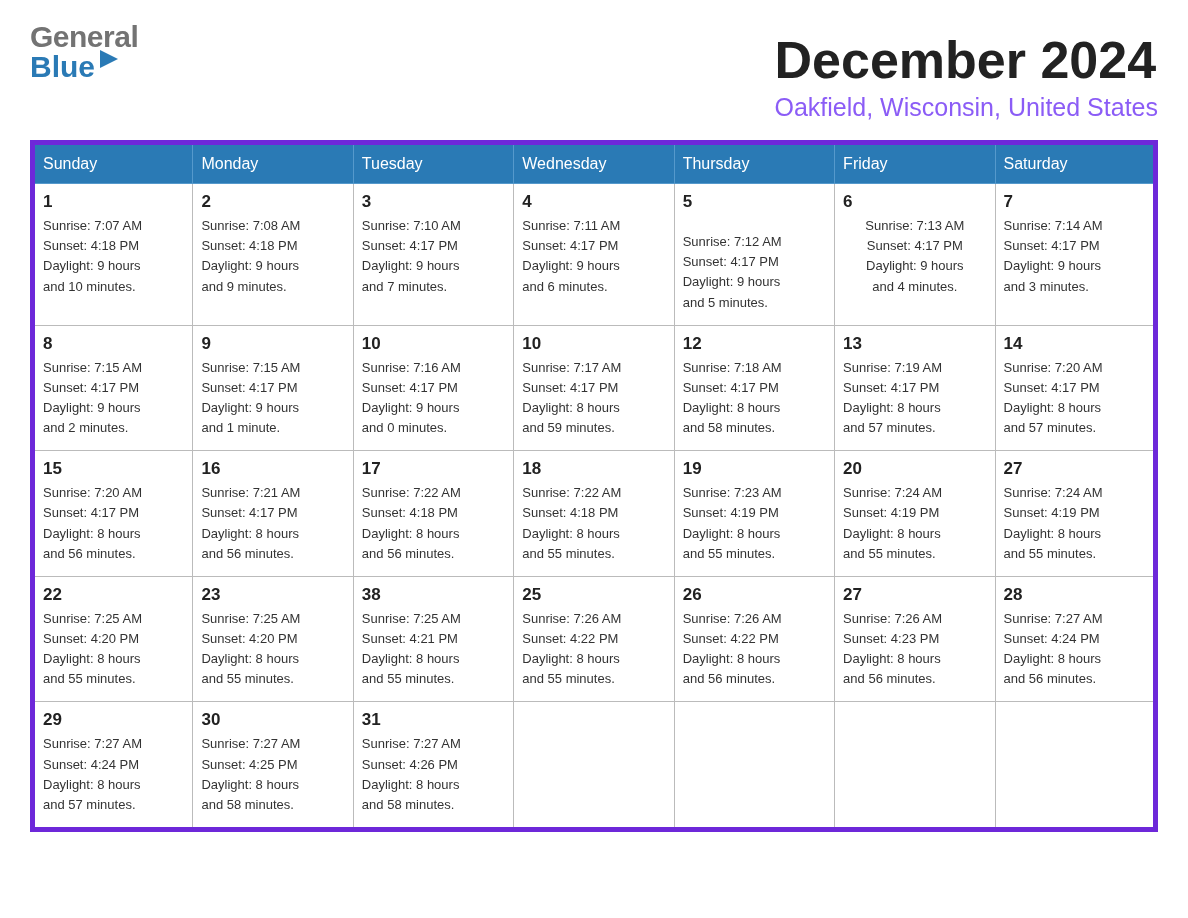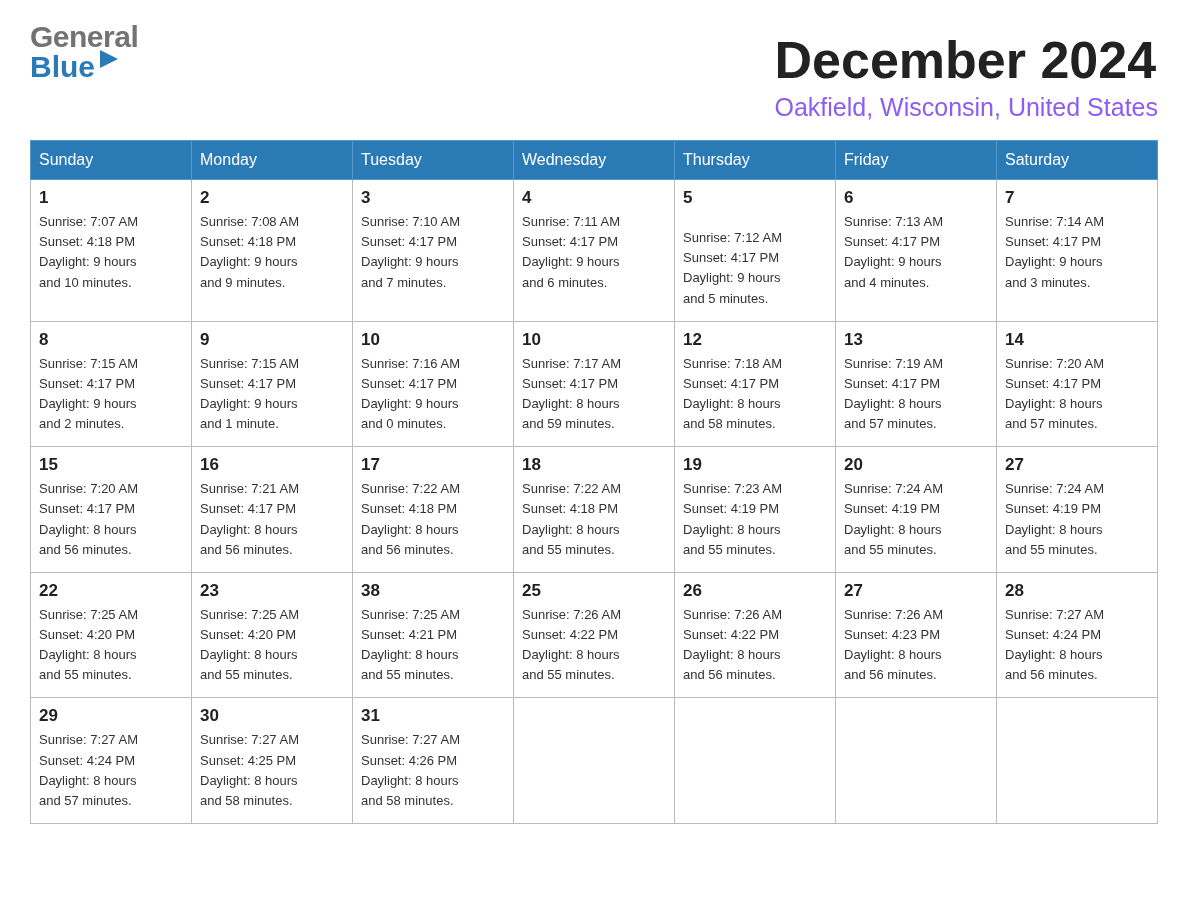--- a/index.html
+++ b/index.html
@@ -27,21 +27,21 @@
       line-height: 1.1;
     }
     .title-location {
       font-size: 25px;
       color: #8b5cf6;
       margin-top: 4px;
     }
     .calendar {
       width: 100%;
       border-collapse: collapse;
-      border: 1px solid #6d28d9;
+      border: 5px solid #6d28d9;
     }
     .calendar thead tr th {
       background: #2a7ab5;
       color: #fff;
       font-size: 16px;
       font-weight: normal;
       padding: 10px 8px;
       text-align: left;
       border: 1px solid #5599cc;
     }
@@ -151,21 +151,21 @@
         </td>
         <td>
           <div class="day-number">5</div>
           <div class="day-info" style="white-space: pre-line; margin-top: 20px;">Sunrise: 7:12 AM
 Sunset: 4:17 PM
 Daylight: 9 hours
 and 5 minutes.</div>
         </td>
         <td>
           <div class="day-number">6</div>
-          <div class="day-info" style="white-space: pre-line;">Sunrise: 7:13 AM
+          <div class="day-info" style="white-space: pre-line; text-align: center;">Sunrise: 7:13 AM
 Sunset: 4:17 PM
 Daylight: 9 hours
 and 4 minutes.</div>
         </td>
         <td>
           <div class="day-number">7</div>
           <div class="day-info" style="white-space: pre-line;">Sunrise: 7:14 AM
 Sunset: 4:17 PM
 Daylight: 9 hours
 and 3 minutes.</div>

